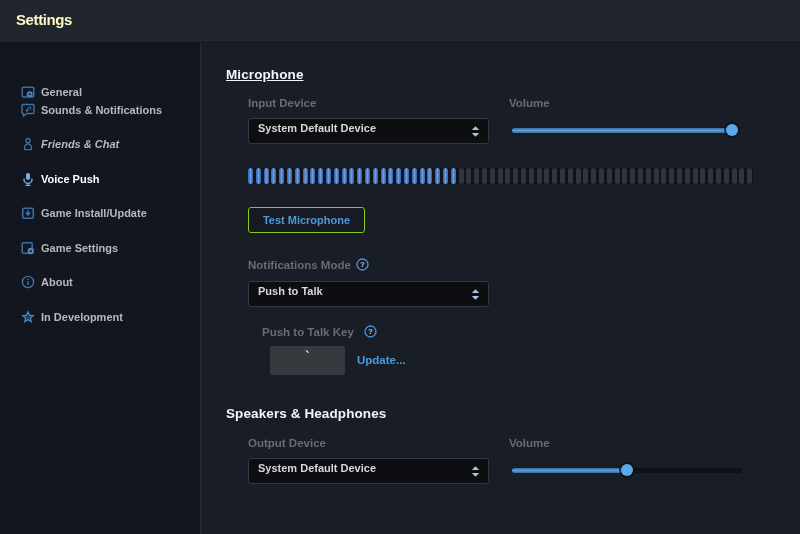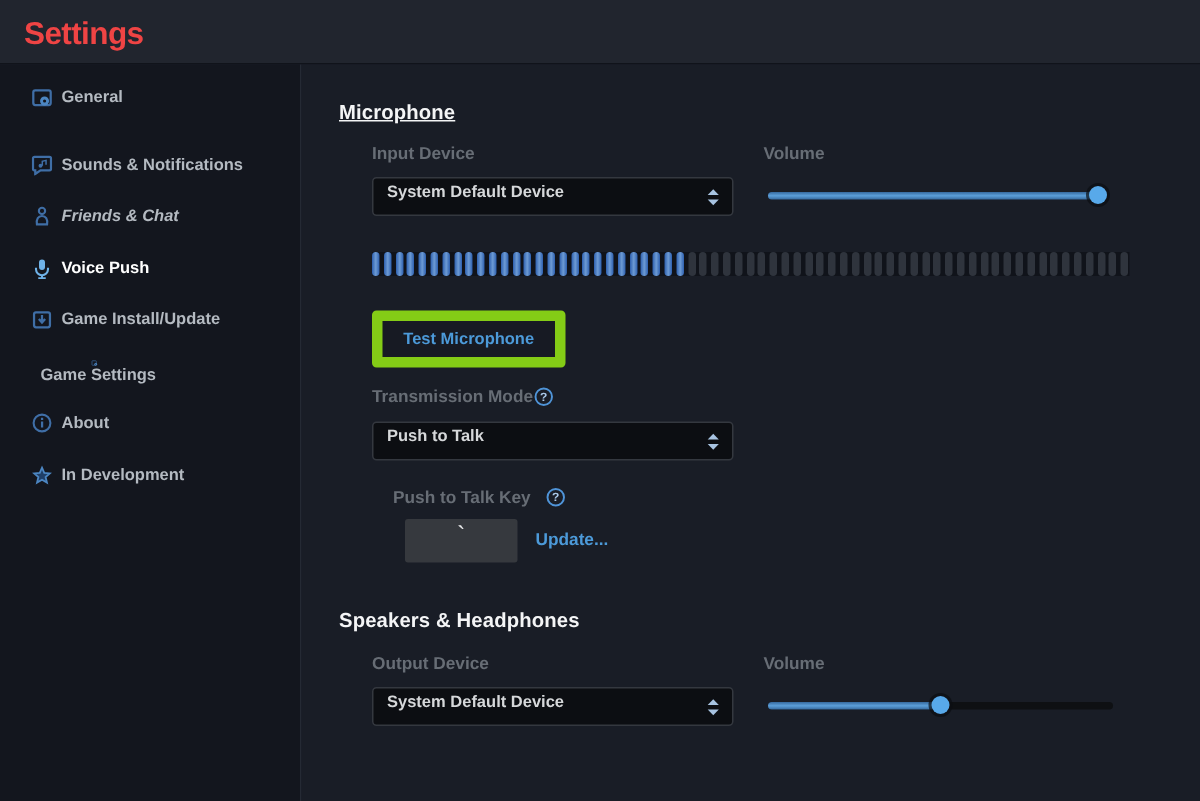--- a/index.html
+++ b/index.html
@@ -1,49 +1,49 @@
 <!DOCTYPE html>
 <html><head>
 <meta charset="utf-8">
 <style>
 html,body{margin:0;padding:0;}
 body{width:800px;height:534px;overflow:hidden;background:#191d26;font-family:"Liberation Sans",sans-serif;position:relative;}
 .header{position:absolute;left:0;top:0;width:800px;height:42px;background:#21252e;border-bottom:1px solid #10131a;}
-.header .title{position:absolute;left:16px;top:11px;color:#ef4444;font-size:21px;font-weight:bold;letter-spacing:-0.4px;}
+.header .title{position:absolute;left:16px;top:11px;color:#fef9c3;font-size:15px;font-weight:bold;letter-spacing:-0.4px;}
 .sidebar{position:absolute;left:0;top:43px;width:200px;height:491px;background:#13161e;border-right:1px solid #252a34;}
 .main{position:absolute;left:201px;top:43px;width:599px;height:491px;background:#191d26;}
 .nav-item{position:absolute;left:21px;height:16px;display:flex;align-items:center;}
 .nav-item svg{width:14px;height:14px;display:block;}
 .nav-item .txt{margin-left:6px;color:#b4bac1;font-size:11px;font-weight:bold;}
 .nav-item.sel .txt{color:#ffffff;}
 .h1{position:absolute;color:#f4f5f6;font-size:13.5px;font-weight:bold;letter-spacing:0.1px;}
 .lbl{position:absolute;color:#676d75;font-size:11.5px;font-weight:bold;}
 .dd{position:absolute;width:239px;height:24px;background:#0c0e12;border:1px solid #34383f;border-radius:3px;}
 .dd .dtxt{position:absolute;left:9px;top:3px;color:#d6d8da;font-size:11px;font-weight:bold;}
 .dd .arr{position:absolute;right:8px;top:6px;width:9px;height:13px;}
 .track{position:absolute;height:5px;border-radius:2.5px;}
 .knob{position:absolute;width:12px;height:12px;border-radius:50%;background:#58a9ea;box-shadow:0 0 0 2px rgba(12,14,19,0.7);}
 .vu{position:absolute;left:248px;top:168px;width:505px;height:16px;background:#10131a;}
 .vubar{position:absolute;top:0;width:5px;height:16px;border-radius:2.5px;}
-.btn{position:absolute;left:248px;top:207px;width:115px;height:24px;border:7px solid #84cc16;border-radius:3px;background:rgba(0,0,0,0.08);}
+.btn{position:absolute;left:248px;top:207px;width:115px;height:24px;border:1px solid #84cc16;border-radius:3px;background:rgba(0,0,0,0.08);}
 .btn span{position:absolute;left:0;right:0;top:6px;text-align:center;color:#4c9ad9;font-size:11px;font-weight:bold;}
 .qm{position:absolute;width:13px;height:13px;}
 .keybox{position:absolute;left:270px;top:346px;width:75px;height:29px;background:#36393e;border-radius:2px;}
 .keybox span{position:absolute;left:0;right:0;top:3px;text-align:center;color:#e8e9ea;font-size:16px;}
 .chg{position:absolute;left:357px;top:354px;color:#4c9ad9;font-size:11.5px;font-weight:bold;}
 </style>
 </head>
 <body>
 <div class="header">
     <div class="title">Settings</div>
   </div>
 <div class="sidebar"></div>
 <div class="main"></div>
 
-<div class="nav-item" style="top:57px;">
+<div class="nav-item" style="top:84px;">
   <svg viewBox="0 0 14 14">
       <rect x="1.2" y="2.2" width="11.6" height="9.8" rx="1.3" fill="none" stroke="#3f6ea6" stroke-width="1.5"></rect>
       <circle cx="8.7" cy="9.3" r="3" fill="#4c86c2"></circle>
       <circle cx="8.7" cy="9.3" r="1.05" fill="#13161e"></circle>
     </svg>
   <span class="txt">General</span>
 </div>
 <div class="nav-item" style="top:101.5px;">
   <svg viewBox="0 0 14 14">
       <path d="M2 1.5 h10 a1 1 0 0 1 1 1 v7 a1 1 0 0 1 -1 1 h-6 l-3.5 2.5 v-2.5 h-0.5 a1 1 0 0 1 -1 -1 v-7 a1 1 0 0 1 1 -1 z" fill="none" stroke="#3f6ea6" stroke-width="1.5"></path>
@@ -68,21 +68,21 @@
     </svg>
   <span class="txt">Voice Push</span>
 </div>
 <div class="nav-item" style="top:205px;">
   <svg viewBox="0 0 14 14">
       <rect x="1.7" y="2.2" width="10.6" height="10" rx="1.3" fill="none" stroke="#3f6ea6" stroke-width="1.5"></rect>
       <path d="M7 4 v4.2 M4.9 6.6 L7 9 L9.1 6.6" stroke="#3f6ea6" stroke-width="1.5" fill="none"></path>
     </svg>
   <span class="txt">Game Install/Update</span>
 </div>
-<div class="nav-item" style="top:239.5px;flex-direction:column;">
+<div class="nav-item" style="top:239.5px;">
   <svg viewBox="0 0 14 14">
       <rect x="1.2" y="1.8" width="10" height="10.5" rx="1.3" fill="none" stroke="#3f6ea6" stroke-width="1.5"></rect>
       <circle cx="9.8" cy="10" r="3.2" fill="#4c86c2"></circle>
       <circle cx="9.8" cy="10" r="1.1" fill="#13161e"></circle>
     </svg>
   <span class="txt">Game Settings</span>
 </div>
 <div class="nav-item" style="top:274px;align-items:center;">
   <svg viewBox="0 0 14 14">
       <circle cx="7" cy="7" r="5.6" fill="none" stroke="#3f6ea6" stroke-width="1.4"></circle>
@@ -176,21 +176,21 @@
     <div class="vubar" style="left:475.8px;background:#2f343d;"></div>
     <div class="vubar" style="left:483.6px;background:#2f343d;"></div>
     <div class="vubar" style="left:491.4px;background:#2f343d;"></div>
     <div class="vubar" style="left:499.2px;background:#2f343d;"></div>
   </div>
 
 <div class="btn">
     <span>Test Microphone</span>
   </div>
 
-<div class="lbl" style="left:248px;top:259px;">Transmission Mode</div>
+<div class="lbl" style="left:248px;top:259px;">Notifications Mode</div>
 <svg class="qm" style="left:356px;top:258px;" viewBox="0 0 13 13">
     <circle cx="6.5" cy="6.5" r="5.5" fill="none" stroke="#4f94d8" stroke-width="1.3"></circle>
     <text x="6.5" y="9.3" font-size="8" font-weight="bold" fill="#a9c8e8" text-anchor="middle" font-family="Liberation Sans,sans-serif">?</text>
   </svg>
 <div class="dd" style="left:248px;top:281px;">
   <span class="dtxt">Push to Talk</span>
   <svg class="arr" viewBox="0 0 9 13">
       <path d="M0.8 5 L4.5 1.2 L8.2 5 Z" fill="#a8c4e2"></path>
       <path d="M0.8 8 L4.5 11.8 L8.2 8 Z" fill="#a8c4e2"></path>
     </svg>

